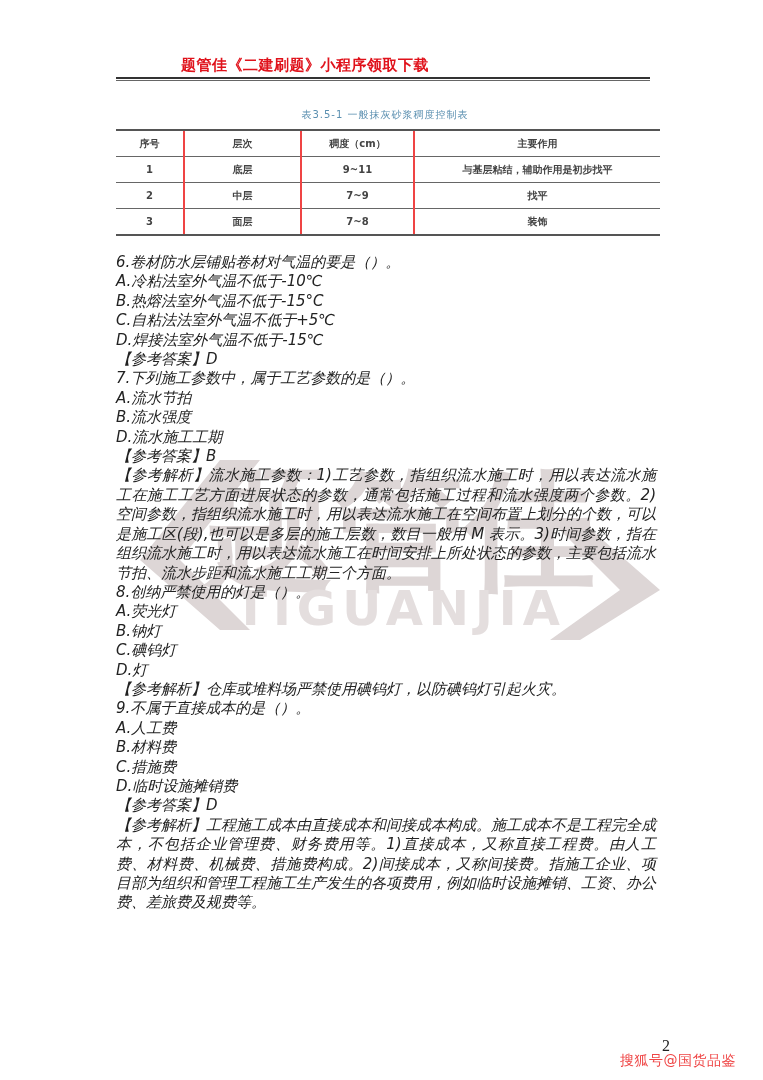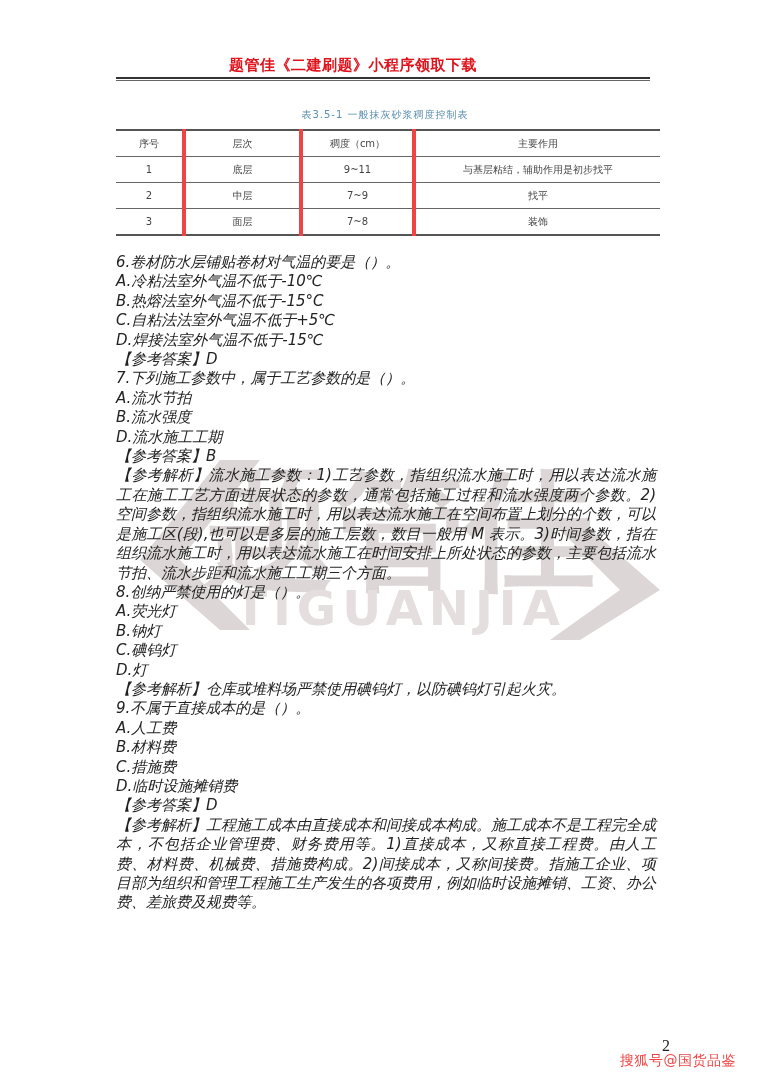--- a/index.html
+++ b/index.html
@@ -1,28 +1,28 @@
 <!DOCTYPE html>
 <html><head>
 <meta charset="utf-8">
 <style>
   html, body { margin:0; padding:0; background:#ffffff; }
   body { width:763px; height:1080px; position:relative; overflow:hidden;
          font-family:"DejaVu Sans", "Liberation Sans", sans-serif; color:#222; }
   .header-title { position:absolute; top:56px; left:0; width:610px; text-align:center;
-         font-size:15px; color:#e0121b; letter-spacing:0.5px; font-weight:bold;padding-left:48px; }
+         font-size:15px; color:#e0121b; letter-spacing:0.5px; font-weight:bold; }
   .header-rule { position:absolute; top:77px; left:116px; width:534px; height:4px;
          border-top:2px solid #333; border-bottom:1px solid #666; box-sizing:border-box; }
   .table-caption { position:absolute; top:108px; left:110px; width:550px; text-align:center;
          font-size:10px; color:#5a8fb0; letter-spacing:1px; }
   table.ctrl { position:absolute; top:129px; left:116px; width:544px; border-collapse:collapse;
          font-size:10px; color:#444; }
   table.ctrl td, table.ctrl th { border-top:1px solid #666; border-bottom:1px solid #666;
-         height:25px; text-align:center; font-weight:normal; padding:0; }
-  table.ctrl td + td, table.ctrl th + th { border-left:4px solid #ef4444; }
+         height:25px; text-align:center; font-weight:bold; padding:0; }
+  table.ctrl td + td, table.ctrl th + th { border-left:2px solid #ef4444; }
   table.ctrl tr:first-child th { border-top:2px solid #555; }
   table.ctrl tr:last-child td { border-bottom:2px solid #555; }
   .watermark { position:absolute; top:440px; left:100px; width:600px; height:200px;
          pointer-events:none; }
   .content { position:absolute; top:253px; left:116px; width:540px; font-size:15px;
          line-height:19.4px; color:#222;font-style:italic; }
   .content p { margin:0; }
   .content .just { text-align:justify; }
   .page-number { position:absolute; top:1037px; left:662px; font-family:"Liberation Serif", serif;
          font-size:16px; color:#222; }

